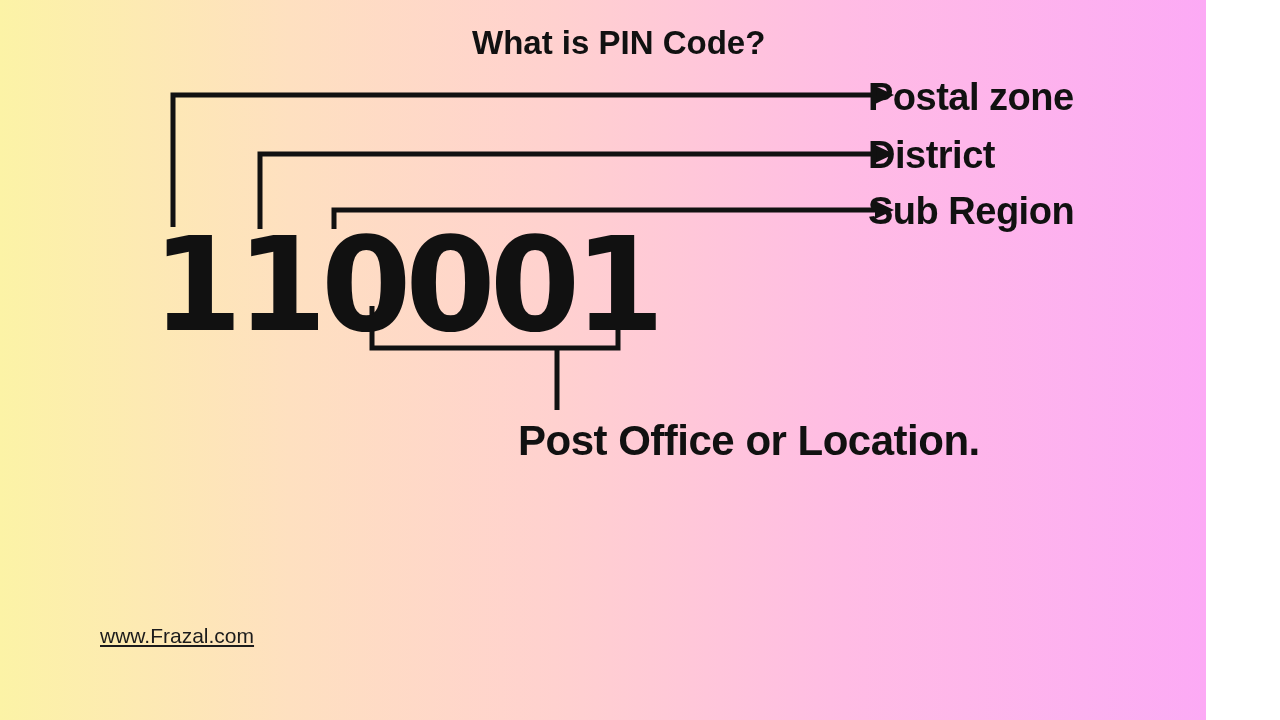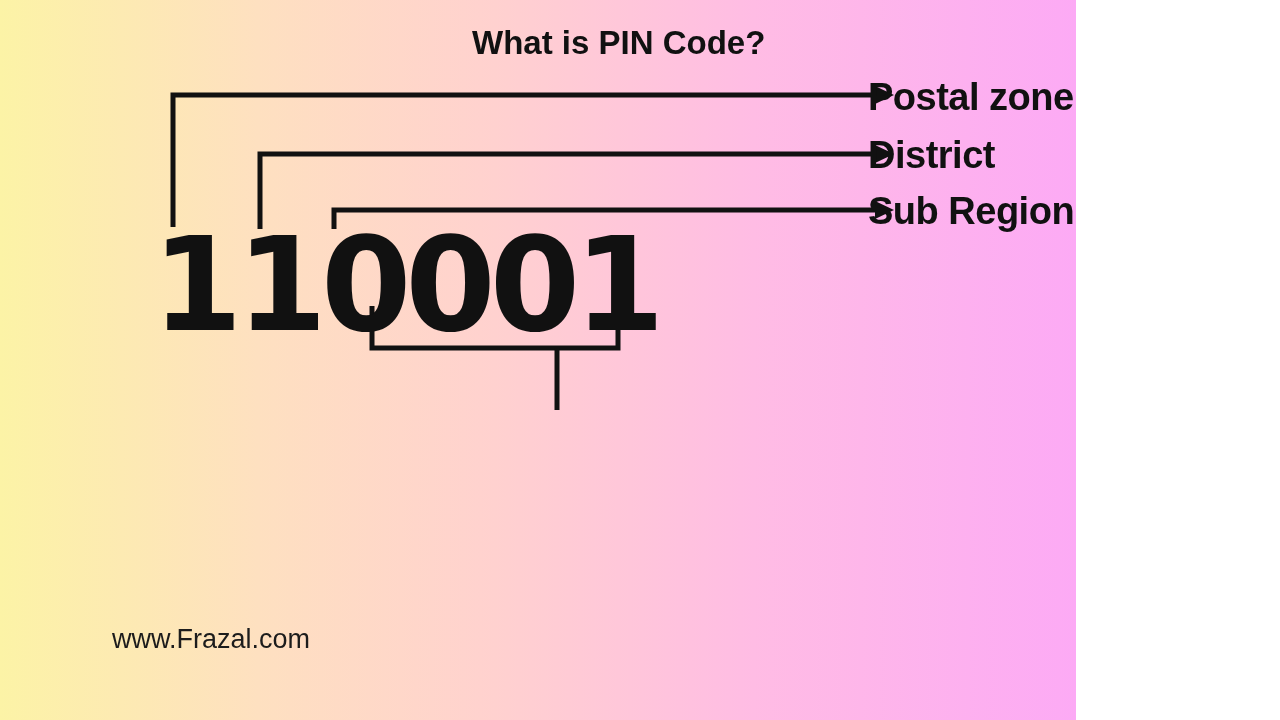--- a/index.html
+++ b/index.html
@@ -1,21 +1,21 @@
 <!DOCTYPE html>
 <html><head>
 <meta charset="utf-8">
 <style>
   html, body {
     margin: 0;
     padding: 0;
   }
   .canvas {
     position: relative;
-    width: 1076px;
+    width: 1206px;
     height: 720px;
     overflow: hidden;
     font-family: "Liberation Sans", sans-serif;
     color: #111111;
     
     background: linear-gradient(90deg, #fcf3a6 0%, #fee0c0 24%, #ffd1cf 46%, #ffbce4 70%, #fcaaf5 100%);
   }
   .abs { position: absolute; }
   .title {
     left: 472px;
@@ -50,26 +50,26 @@
     left: 518px;
     top: 417px;
     font-size: 42px;
     font-weight: bold;
     letter-spacing: -0.5px;
     white-space: nowrap;
   }
   .footer-link {
     left: 100px;
     top: 624px;
-    font-size: 27px;
+    font-size: 21px;
     font-weight: normal;
+    text-decoration: underline;
     color: #1c1c1c;
     cursor: pointer;
     white-space: nowrap;
-    margin-left: 12px;
   }
   svg.lines {
     position: absolute;
     left: 0;
     top: 0;
     pointer-events: none;
   }
 </style>
 </head>
 <body>
@@ -92,16 +92,17 @@
   </svg>
 
   <div class="abs title">What is PIN Code?</div>
 
   <div class="abs pin-number">110001</div>
 
   <div class="abs callout-label l1">Postal zone</div>
   <div class="abs callout-label l3">Sub Region</div>
   <div class="abs callout-label l2">District</div>
 
+  <div class="abs post-office-label">Post Office or Location.</div>
 
   <a class="abs footer-link">www.Frazal.com</a>
 
 </div>
 
 </body></html>

